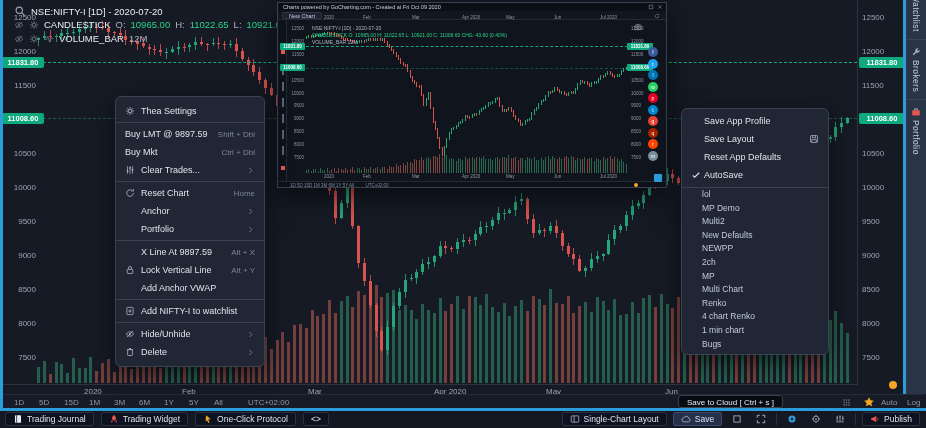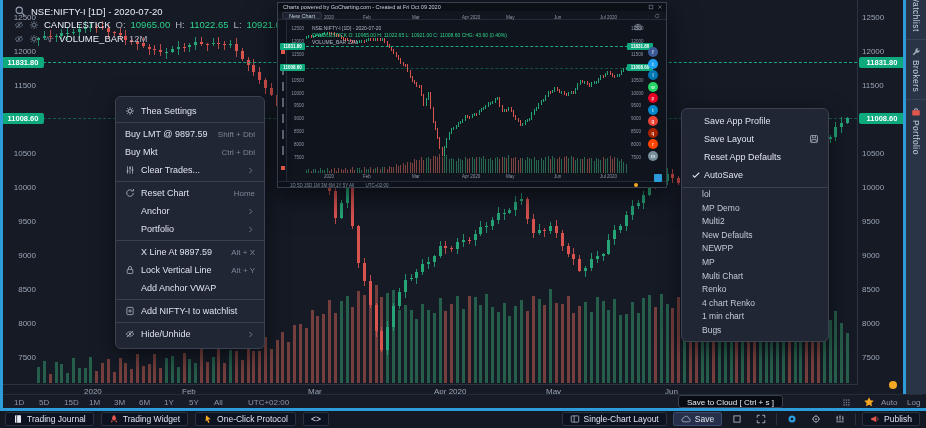--- a/index.html
+++ b/index.html
@@ -708,20 +708,34 @@
               <path d="M3 13L13 3" stroke="currentColor" stroke-width="1.3"></path>
             </svg>
           </span>
           <span class="mi-label">Hide/Unhide</span>
           <span class="mi-right">
             <svg width="9" height="9" viewBox="0 0 16 16" style="color:#7c8698;display:block">
               <path d="M6 3.5L10.5 8 6 12.5" fill="none" stroke="currentColor" stroke-width="1.5"></path>
             </svg>
           </span>
         </div>
+        <div class="menu-item">
+          <span class="mi-icon">
+            <svg width="10" height="10" viewBox="0 0 16 16" style="color:#aab3c2;display:block">
+              <path d="M3 4.2h10M6.4 2.4h3.2" stroke="currentColor" stroke-width="1.3"></path>
+              <rect x="4.2" y="4.2" width="7.6" height="9.4" rx="1" fill="none" stroke="currentColor" stroke-width="1.3"></rect>
+            </svg>
+          </span>
+          <span class="mi-label">Delete</span>
+          <span class="mi-right">
+            <svg width="9" height="9" viewBox="0 0 16 16" style="color:#7c8698;display:block">
+              <path d="M6 3.5L10.5 8 6 12.5" fill="none" stroke="currentColor" stroke-width="1.5"></path>
+            </svg>
+          </span>
+        </div>
       </div>
     </div>
 
   <div id="layoutPanel" class="menu" style="left:681px;top:108px;width:148px;">
     <div id="layoutItems">
         <div class="menu-item">
           <span class="mi-icon" style="width:13px"></span>
           <span class="mi-label">Save App Profile</span>
         </div>
         <div class="menu-item">
@@ -747,20 +761,21 @@
           <span class="mi-label">AutoSave</span>
         </div>
       </div>
     <div style="border-top:1px solid #39404e;margin:3px 0 0;"></div>
     <div id="savedList">
         <div class="panel-list-item">lol</div>
         <div class="panel-list-item">MP Demo</div>
         <div class="panel-list-item">Multi2</div>
         <div class="panel-list-item">New Defaults</div>
         <div class="panel-list-item">NEWPP</div>
+        <div class="panel-list-item">2ch</div>
         <div class="panel-list-item">MP</div>
         <div class="panel-list-item">Multi Chart</div>
         <div class="panel-list-item">Renko</div>
         <div class="panel-list-item">4 chart Renko</div>
         <div class="panel-list-item">1 min chart</div>
         <div class="panel-list-item">Bugs</div>
       </div>
   </div>
 
   <div class="popup">

